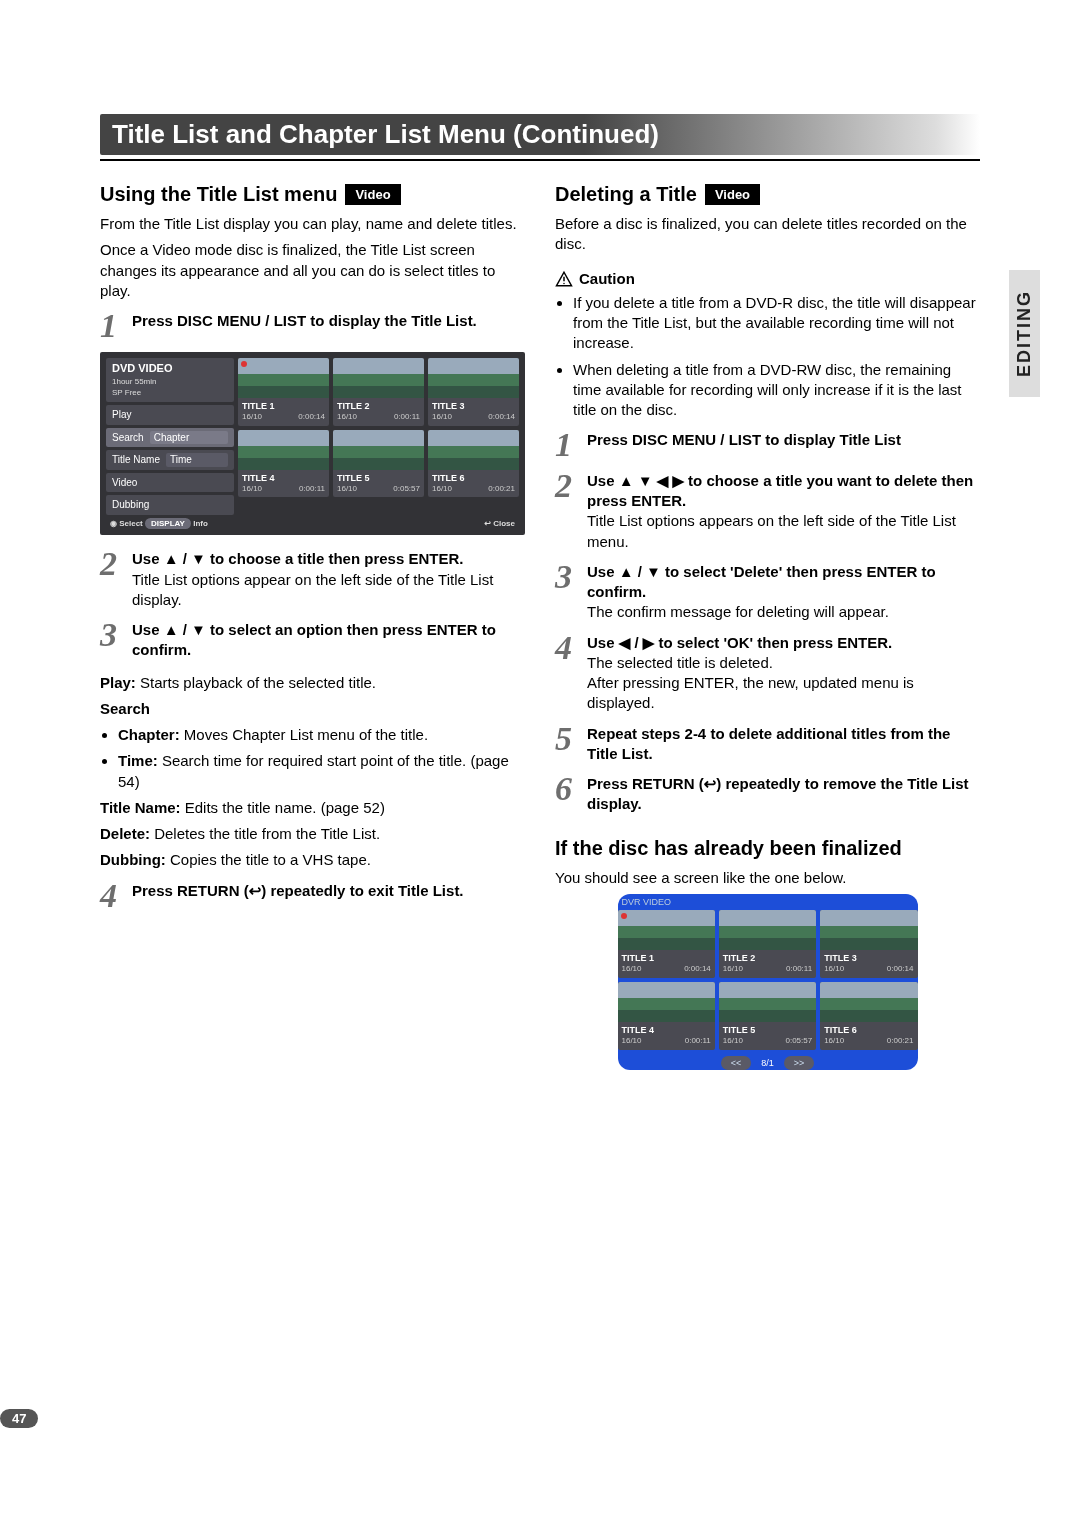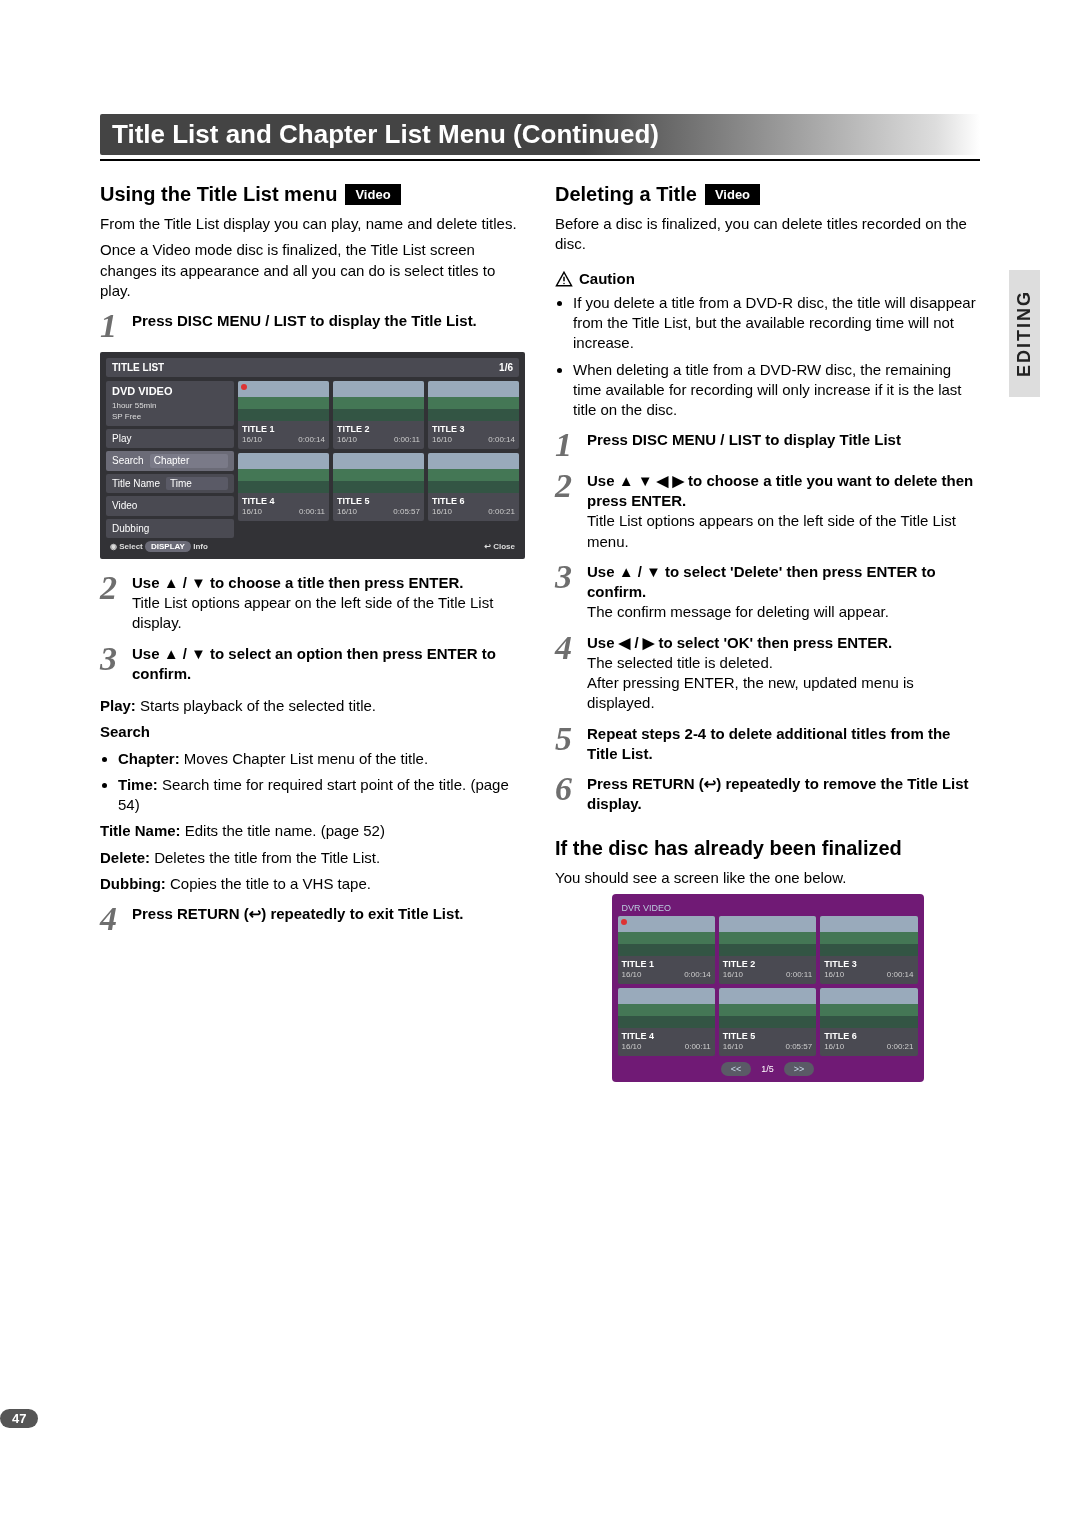--- a/index.html
+++ b/index.html
@@ -138,26 +138,25 @@
   .osd-panel .dv { font-weight: bold; margin-bottom: 2px; font-size: 11px;}
   .osd-panel .line { font-size: 8px; color:#ddd; }
   .osd-footer {
     display:flex; justify-content:space-between; align-items:center;
     font-size: 8px; color:#ddd; margin-top:4px; padding: 0 4px; font-weight: bold;
   }
   .chip { background:#6b6b77; border-radius:6px; padding:1px 6px; color:#fff; font-size:8px;}
 
   
   .osd2 {
-    background: #701a75;
-    border-radius: 4px;
+    background: #1d4ed8;
+    border-radius: 12px;
     width: 300px;
     margin: 6px auto 0 auto;
     color:#fff;
-    padding:6px;
     font-size:10px;
   }
   .osd2 .top { font-size:9px; color:#bcd; padding:2px 4px; }
   .pager { display:flex; justify-content:center; align-items:center; gap:10px; margin-top:6px; font-size:9px;}
   .pagebtn { background:#5a5a66; color:#cde; border-radius:10px; padding:1px 10px; font-size:9px;}
 
   .page-number {
     position: absolute;
     bottom: 100px;
     left: 0; right: 0;
@@ -193,24 +192,20 @@
       </h2>
       <p>From the Title List display you can play, name and delete titles.</p>
       <p>Once a Video mode disc is finalized, the Title List screen changes its appearance and all you can do is select titles to play.</p>
 
       <div class="step">
         <div class="bignum">1</div>
         <div class="step-body bold">Press DISC MENU / LIST to display the Title List.</div>
       </div>
 
       <div class="osd">
-        <div class="osd-header">
-          <span>TITLE LIST</span>
-          <span>1/6</span>
-        </div>
         <div class="osd-body">
           <div class="osd-left">
             <div class="osd-panel">
               <div class="dv">DVD VIDEO</div>
               <div class="line">1hour 55min</div>
               <div class="line">SP  Free</div>
             </div>
             <div class="osd-btn">Play</div>
             <div class="osd-row active" style="display:flex;gap:6px;">
               <span>Search</span>
@@ -408,21 +403,21 @@
               <div class="thumb"></div>
               <div class="cell-label">TITLE 6</div>
               <div class="cell-meta">
                 <span>16/10</span>
                 <span>0:00:21</span>
               </div>
             </div>
         </div>
         <div class="pager">
           <span class="pagebtn">&lt;&lt;</span>
-          <span>1/5</span>
+          <span>8/1</span>
           <span class="pagebtn">&gt;&gt;</span>
         </div>
       </div>
     </div>
   </div>
 
   <div class="page-number">
     <span class="pn">47</span>
   </div>
 </div>

